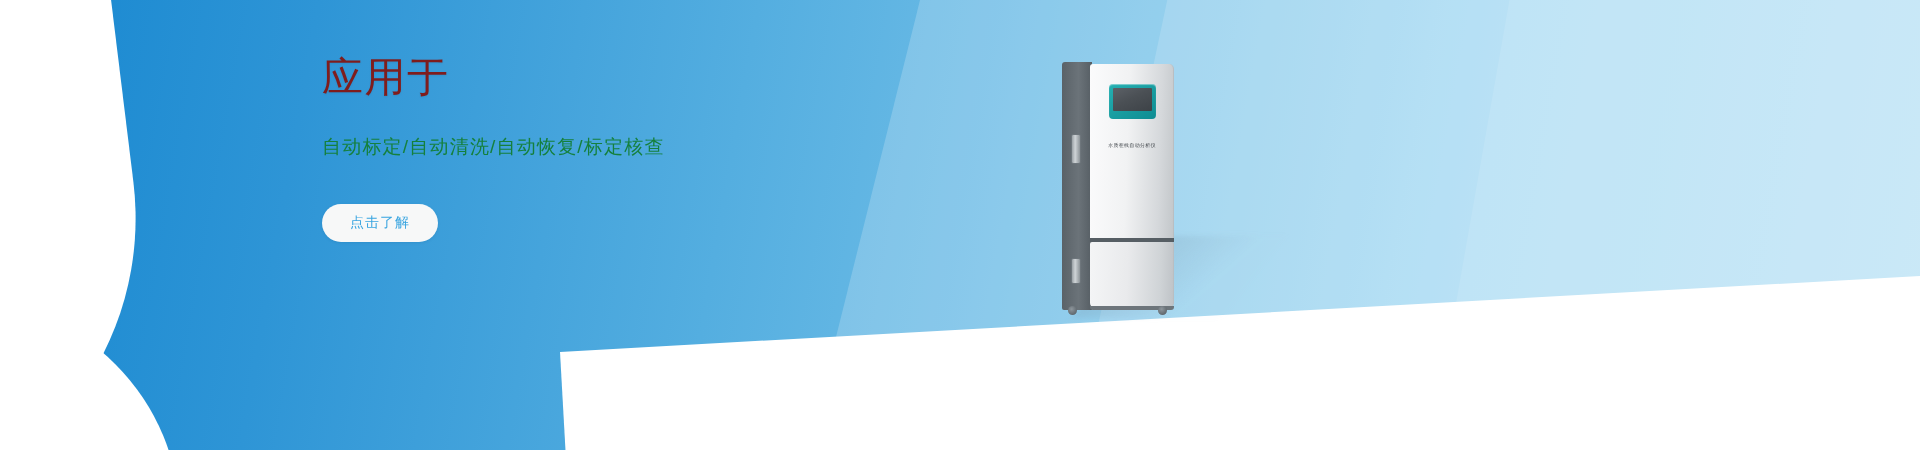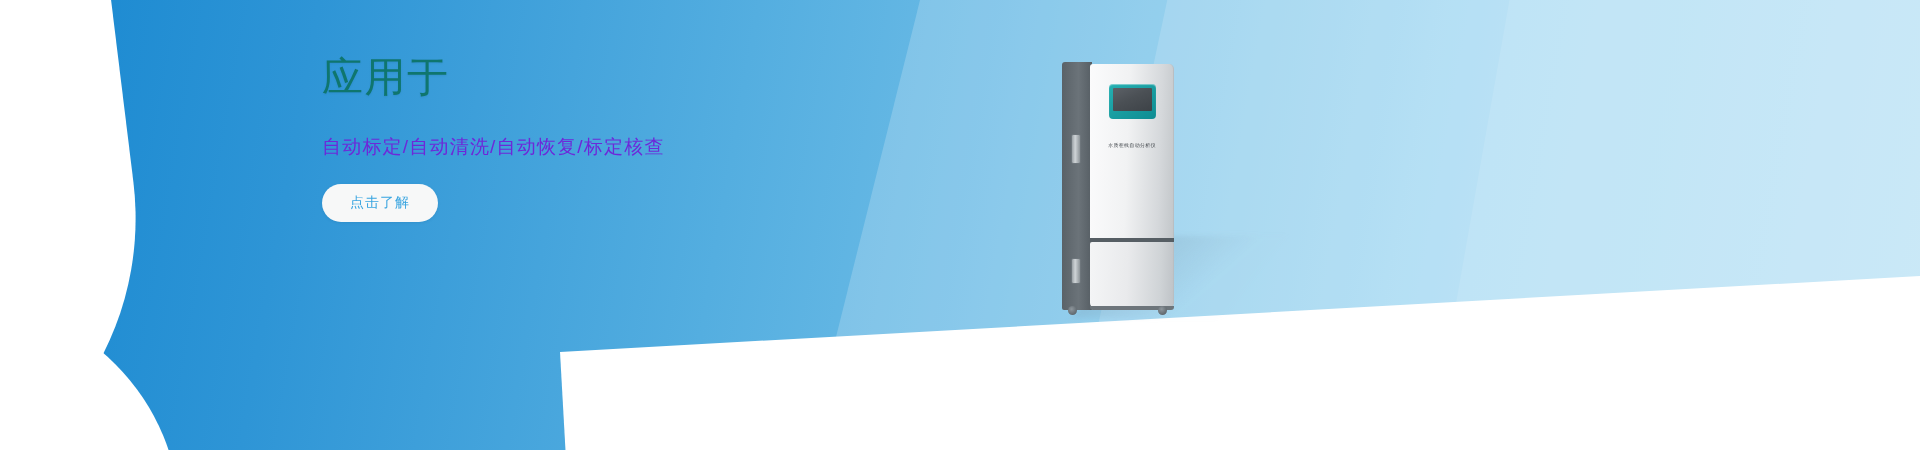--- a/index.html
+++ b/index.html
@@ -77,40 +77,40 @@
     background:#ffffff;
     border-top-left-radius:420px 150px;
   }
 
   
   .copy {
     position:absolute; left:322px; top:48px;
     width:760px;
   }
   .headline {
-    color:#0f766e;
+    color:#7f1d1d;
     font-size:41px;
     line-height:1.42;
     font-weight:400;
     letter-spacing:1.5px;
     text-shadow:0 1px 2px rgba(0,60,110,0.10);
     white-space:nowrap;
   }
   .subhead {
     margin-top:28px;
-    color:#6d28d9;
+    color:#15803d;
     font-size:19px;
     letter-spacing:1.2px;
     font-weight:400;
     white-space:nowrap;
   }
   .cta {
     display:inline-flex;
     align-items:center; justify-content:center;
-    margin-top:24px;
+    margin-top:44px;
     width:116px; height:38px;
     background:#f7f8f8;
     border:none;
     border-radius:19px;
     color:#3aa5e0;
     font-size:14px;
     letter-spacing:1px;
     font-family:"Liberation Sans", sans-serif;
     cursor:pointer;
     box-shadow:0 1px 3px rgba(10,70,120,0.12);

